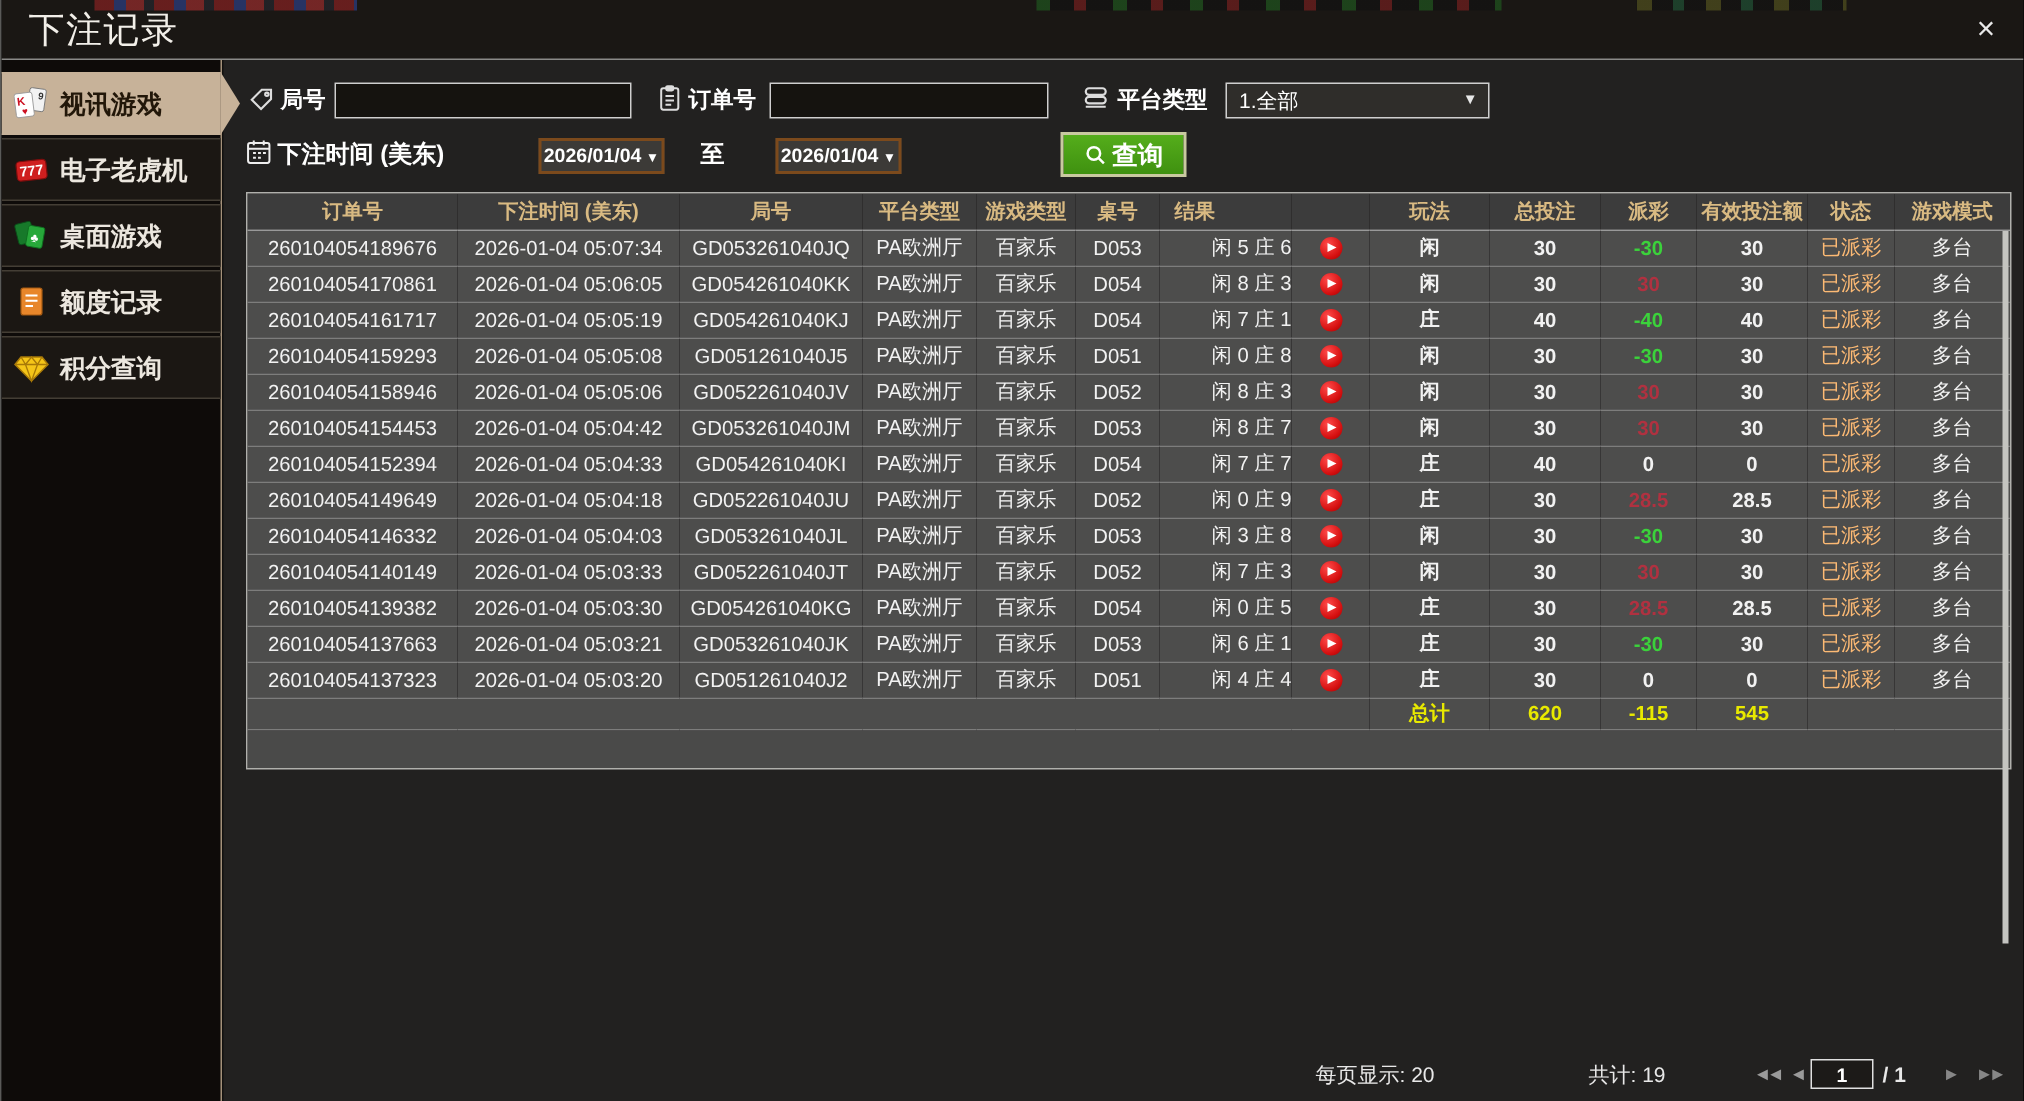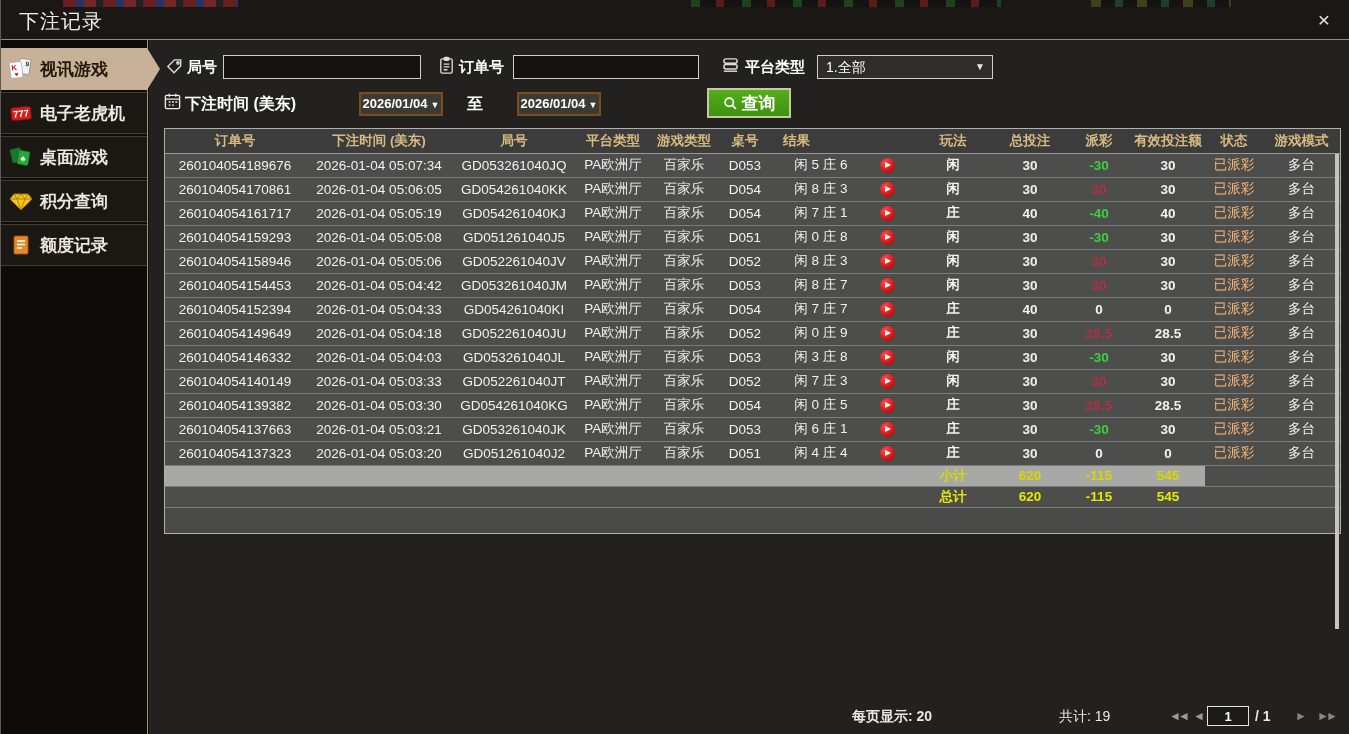--- a/index.html
+++ b/index.html
@@ -9,21 +9,21 @@
     position:relative; width:1349px; height:734px; overflow:hidden;
     background:#11100e; border-left:1px solid #5a5a58;
   }
   
   .titlebar {
     position:absolute; left:0; top:0; width:1349px; height:40px;
     background:#1a1714; border-bottom:1px solid #8a8a88; z-index:30;
   }
   .titlebar .title {
     position:absolute; left:18px; top:0; line-height:42px;
-    font-size:20px; color:#f2efe9; letter-spacing:1px;
+    font-size:24px; color:#f2efe9; letter-spacing:1px;
   }
   .close-x {
     position:absolute; right:14px; top:8px; width:24px; height:24px;
     color:#e8e8e8; font-size:21px; line-height:24px; text-align:center; cursor:pointer;
   }
   .frag { position:absolute; top:0; height:7px; opacity:.8; }
   .frag1 { left:62px; width:175px;
     background:repeating-linear-gradient(90deg,#7a2020 0 13px,#2a3a78 13px 21px,#8a2a2a 21px 33px,#24242a 33px 40px); }
   .frag2 { left:690px; width:310px; opacity:.65;
     background:repeating-linear-gradient(90deg,#1f5a1f 0 9px,#111 9px 25px,#7a1f1f 25px 33px,#111 33px 51px); }
@@ -77,21 +77,21 @@
   table { width:1175px; border-collapse:collapse; table-layout:fixed; }
   th {
     height:24px; background:#3c3c3c; color:#d9ba82; font-size:13.5px; font-weight:bold;
     border-bottom:1px solid #999; text-align:center; overflow:hidden; white-space:nowrap;
   }
   td {
     height:24px; background:#4d4d4c; color:#f2f2f2; font-size:13.5px; text-align:center;
     border-bottom:1px solid #7d7d7c; overflow:hidden; white-space:nowrap;
   }
   th.h-result { text-align:left; padding-left:10px; }
-  td.col-result { text-align:center; padding-left:8px; }
+  td.col-result { text-align:right; padding-left:8px; }
   td.col-num, td.col-play { font-weight:bold; }
   td.neg { color:#3bd23b; font-weight:bold; }
   td.pos { color:#b03140; font-weight:bold; }
   td.zero { color:#f2f2f2; font-weight:bold; }
   td.status-paid { color:#fdba74; }
   .play-btn {
     display:inline-flex; width:15px; height:15px; border-radius:50%;
     background:radial-gradient(circle at 35% 30%, #ff4a4a, #d40f0f 65%, #9c0303);
     align-items:center; justify-content:center; cursor:pointer; vertical-align:middle;
   }
@@ -163,34 +163,34 @@
               <rect x="9" y="5" width="11" height="14" rx="1.5" fill="#27a83a" stroke="#0e6e1e" stroke-width="0.6"></rect>
               <text x="11.5" y="15.5" font-size="8" fill="#fff">♣</text>
             </g>
         </svg>
       </span>
       <span>桌面游戏</span>
     </div>
     <div class="nav-item">
       <span class="nav-icon">
         <svg viewBox="0 0 24 22" width="24" height="22">
+          <rect x="5" y="2" width="14" height="18" rx="1.5" fill="#e8862a" stroke="#a55a12" stroke-width="0.8"></rect>
+          <path d="M8,7 H16 M8,10.5 H16 M8,14 H13" stroke="#fff" stroke-width="1.4"></path>
+        </svg>
+      </span>
+      <span>额度记录</span>
+    </div>
+    <div class="nav-item">
+      <span class="nav-icon">
+        <svg viewBox="0 0 24 22" width="24" height="22">
           <polygon points="5,4 19,4 23,9 12,20 1,9" fill="#f5c518" stroke="#a87908" stroke-width="1"></polygon>
           <path d="M1,9 L23,9 M5,4 L8,9 L12,20 L16,9 L19,4 M8,9 L12,4 L16,9" fill="none" stroke="#a87908" stroke-width="0.9"></path>
         </svg>
       </span>
       <span>积分查询</span>
-    </div>
-    <div class="nav-item">
-      <span class="nav-icon">
-        <svg viewBox="0 0 24 22" width="24" height="22">
-          <rect x="5" y="2" width="14" height="18" rx="1.5" fill="#e8862a" stroke="#a55a12" stroke-width="0.8"></rect>
-          <path d="M8,7 H16 M8,10.5 H16 M8,14 H13" stroke="#fff" stroke-width="1.4"></path>
-        </svg>
-      </span>
-      <span>额度记录</span>
     </div>
   </div>
 
   <div class="content">
 
     <span class="f-icon" style="left:16px;top:17px;">
       <svg viewBox="0 0 20 20" width="19" height="19" fill="none" stroke="#ddd" stroke-width="1.5">
         <path d="M3,10 L10,3 H16.5 V9.5 L9.5,16.5 Z"></path>
           <circle cx="13.6" cy="6.2" r="1.2"></circle>
       </svg>
@@ -511,46 +511,38 @@
                 </span></td>
               <td class="col-play">庄</td>
               <td class="col-num">30</td>
               <td class="zero">0</td>
               <td class="col-num">0</td>
               <td class="status-paid">已派彩</td>
               <td>多台</td>
             </tr>
           </tbody>
         <tbody>
-          <tr class="sub-row">
-            <td colspan="8" class="sub-gray"></td>
-            <td class="sub-gray">小计</td>
-            <td class="sub-gray">620</td>
-            <td class="sub-gray">-115</td>
-            <td class="sub-gray">545</td>
-            <td colspan="2"></td>
-          </tr>
           <tr class="tot-row">
             <td colspan="8"></td>
             <td>总计</td>
             <td>620</td>
             <td>-115</td>
             <td>545</td>
             <td colspan="2"></td>
           </tr>
           <tr class="empty-row">
               <td colspan="14"></td>
             </tr>
         </tbody>
       </table>
       <div class="tbl-scrollbar"></div>
     </div>
 
     <div class="pagination">
-      <span style="left:703px;font-weight:bold;">每页显示: 20</span>
+      <span style="left:728px;">每页显示: 20</span>
       <span style="left:910px;">共计: 19</span>
       <span class="pg-icon" style="left:1020px;">◄◄</span>
       <span class="pg-icon single" style="left:1044px;">◄</span>
       <input class="page-input" value="1" style="">
       <span style="left:1106px;font-weight:bold;">/  1</span>
       <span class="pg-icon single" style="left:1146px;color:#878787;">►</span>
       <span class="pg-icon" style="left:1168px;color:#878787;">►►</span>
     </div>
 
   </div>

